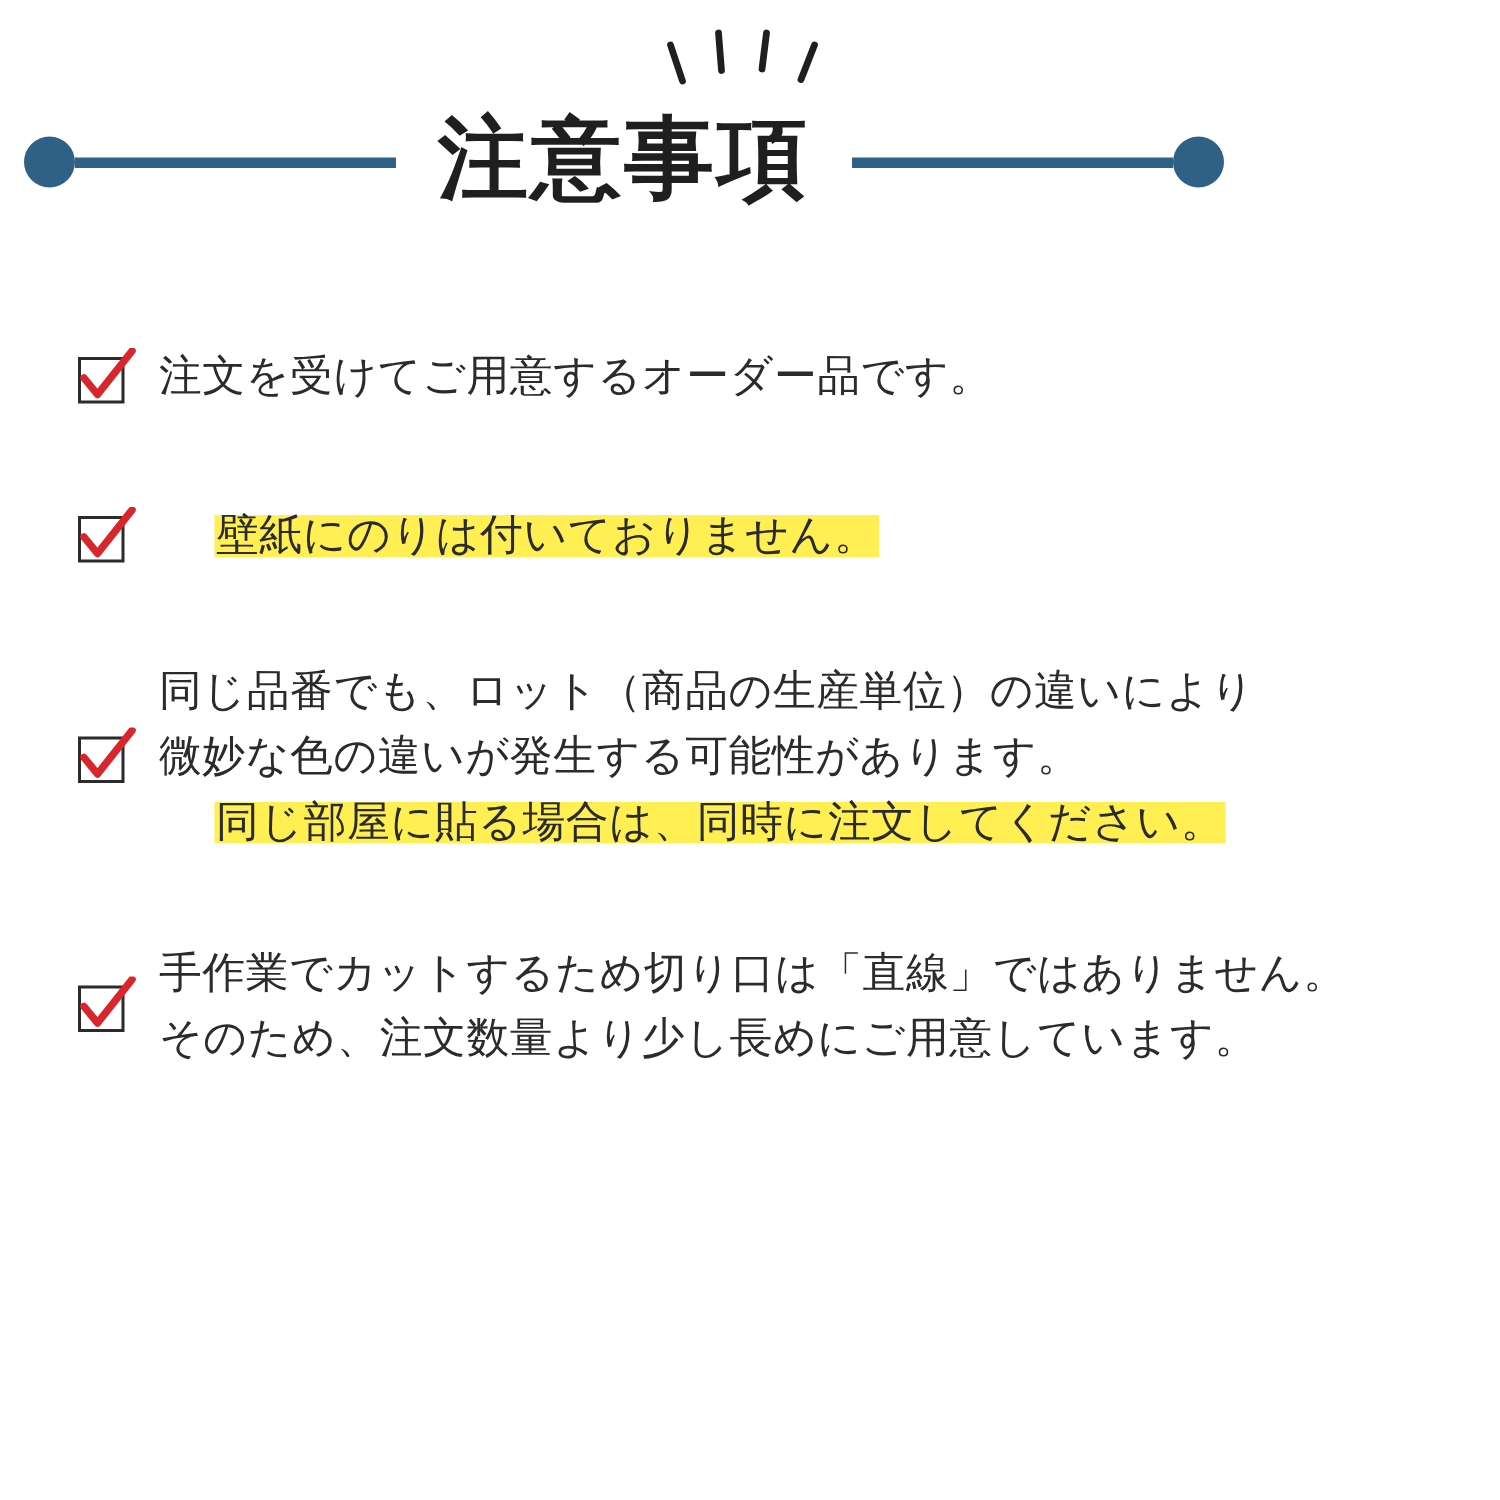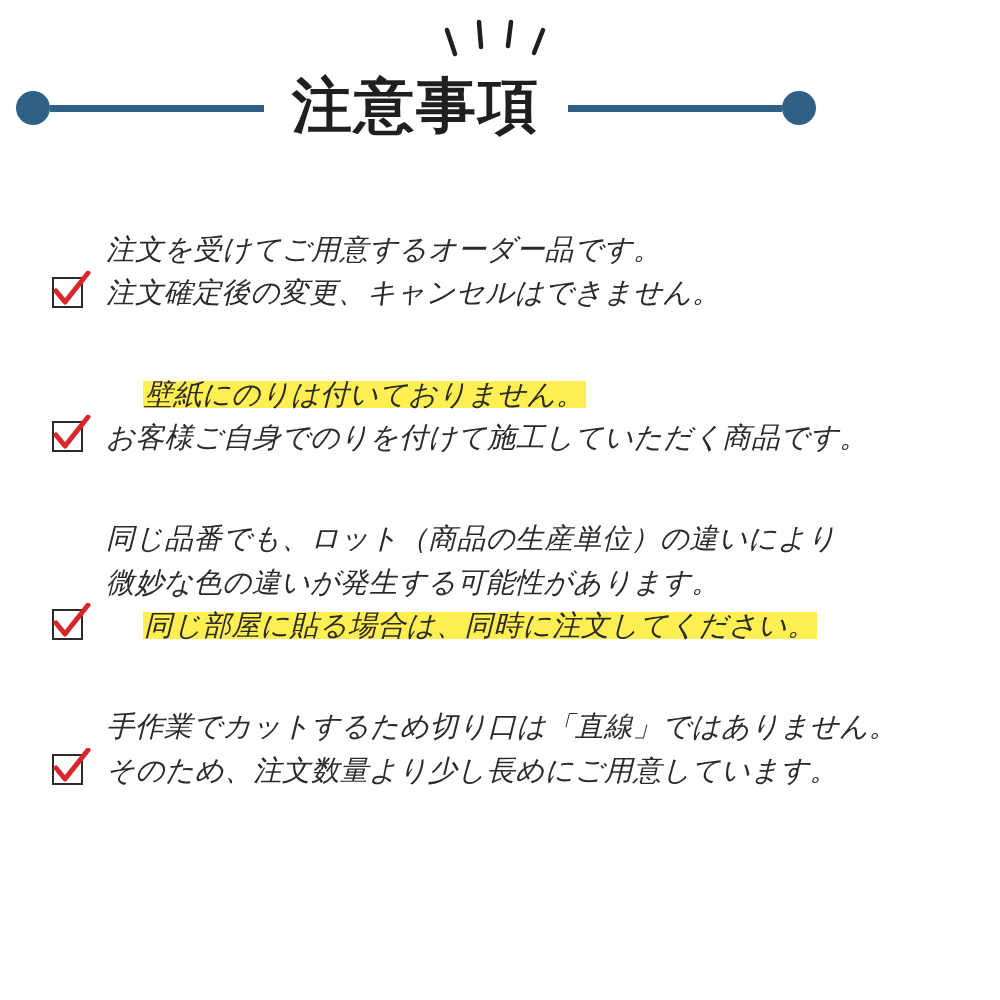--- a/index.html
+++ b/index.html
@@ -73,24 +73,23 @@
   
   .notes {
     position: absolute;
     top: 228px;
     left: 0;
     width: 1000px;
   }
 
   .note {
     display: flex;
-    align-items: flex-end;
+    align-items: center;
     padding: 0 0 0 48px;
     margin-bottom: 58px;
-    font-style: italic;
   }
 
   .check {
     flex: 0 0 auto;
     width: 44px;
     height: 44px;
     position: relative;
     margin-top: 4px;
   }
   .check .box {
@@ -155,34 +154,32 @@
 
   <div class="note">
     <span class="check">
       <span class="box"></span>
       <svg width="44" height="44" viewBox="0 0 44 44">
         <polyline points="8,20 17,31 40,2" fill="none" stroke="#d9262c" stroke-width="5" stroke-linecap="round" stroke-linejoin="round"></polyline>
       </svg>
     </span>
     <span class="lines">
       <div class="line">注文を受けてご用意するオーダー品です。</div>
-      <div class="line">注文確定後の変更、キャンセルはできません。</div>
     </span>
   </div>
 
   <div class="note">
     <span class="check">
       <span class="box"></span>
       <svg width="44" height="44" viewBox="0 0 44 44">
         <polyline points="8,20 17,31 40,2" fill="none" stroke="#d9262c" stroke-width="5" stroke-linecap="round" stroke-linejoin="round"></polyline>
       </svg>
     </span>
     <span class="lines">
       <div class="line"><span class="hl">壁紙にのりは付いておりません。</span></div>
-      <div class="line">お客様ご自身でのりを付けて施工していただく商品です。</div>
     </span>
   </div>
 
   <div class="note">
     <span class="check">
       <span class="box"></span>
       <svg width="44" height="44" viewBox="0 0 44 44">
         <polyline points="8,20 17,31 40,2" fill="none" stroke="#d9262c" stroke-width="5" stroke-linecap="round" stroke-linejoin="round"></polyline>
       </svg>
     </span>

